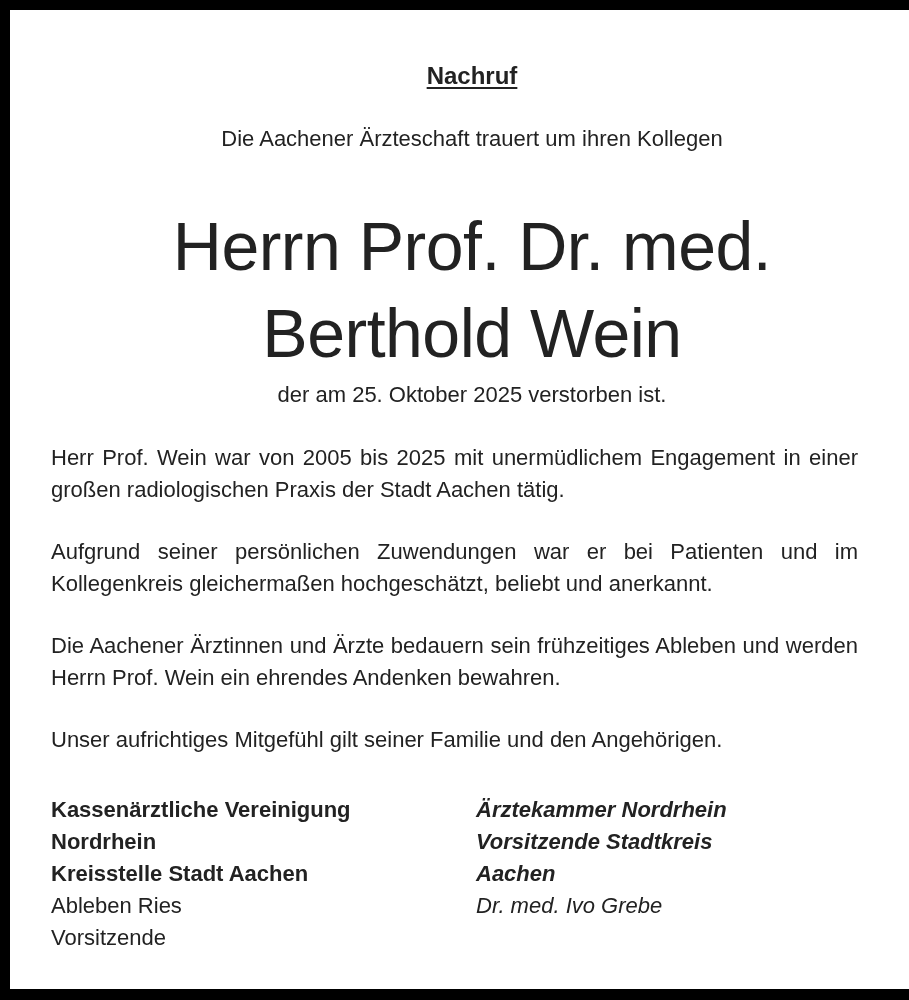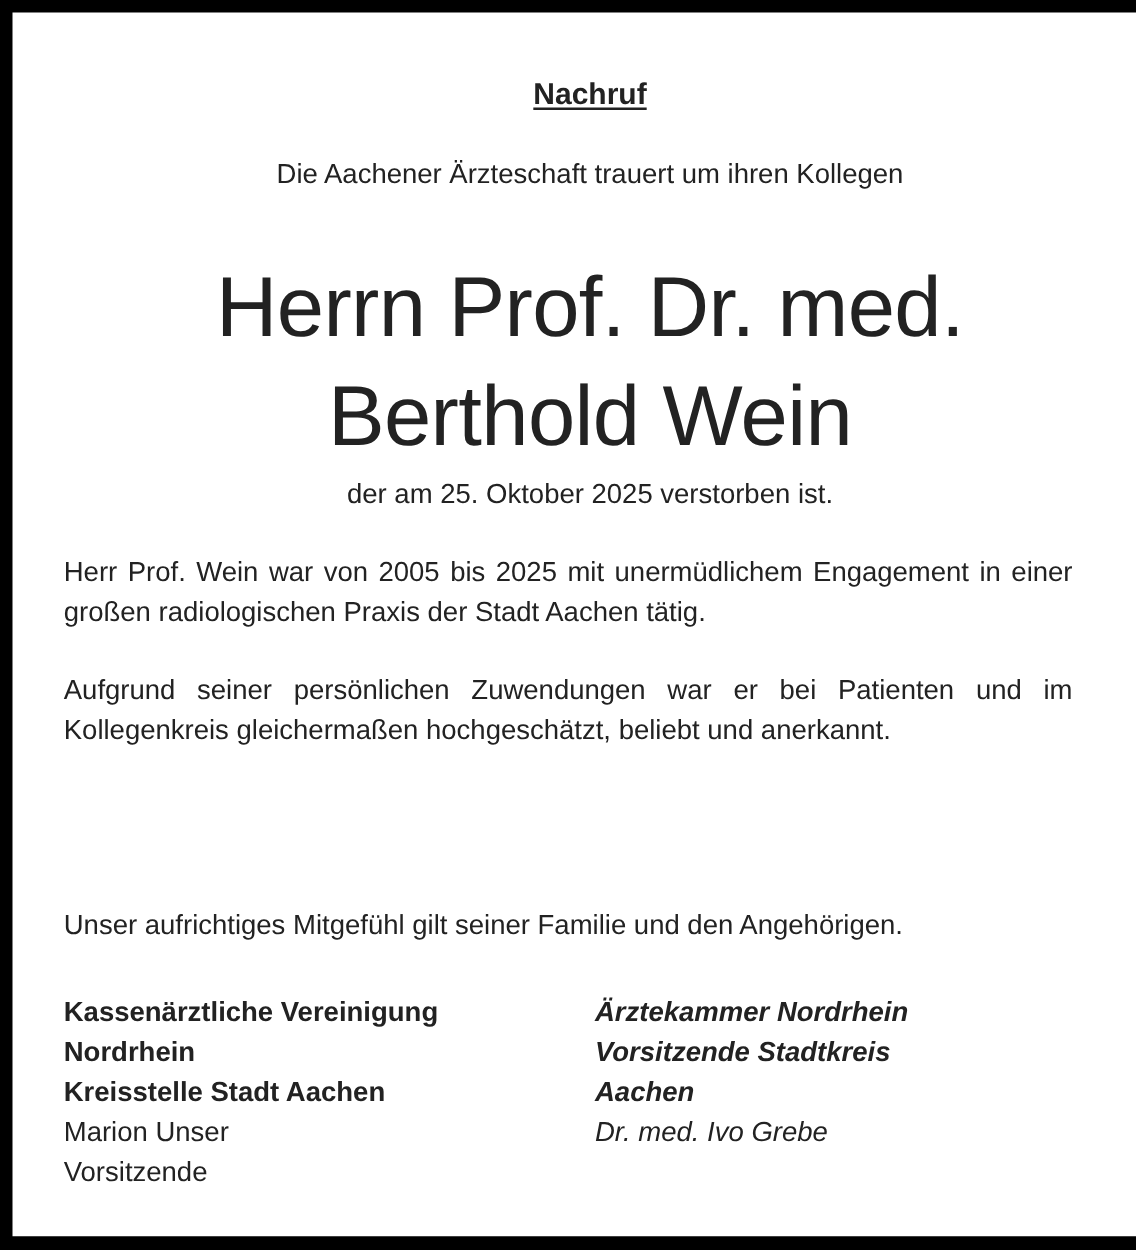--- a/index.html
+++ b/index.html
@@ -50,27 +50,28 @@
   <div class="abs center title">Nachruf</div>
   <div class="abs center intro">Die Aachener Ärzteschaft trauert um ihren Kollegen</div>
   <div class="abs center headline">
     <span class="line">Herrn Prof. Dr. med.</span>
     <span class="line">Berthold Wein</span>
   </div>
   <div class="abs center died">der am 25. Oktober 2025 verstorben ist.</div>
 
   <div class="abs body-text p1 last">Herr Prof. Wein war von 2005 bis 2025 mit unermüdlichem Engagement in einer großen radiologischen Praxis der Stadt Aachen tätig.</div>
   <div class="abs body-text p2 last">Aufgrund seiner persönlichen Zuwendungen war er bei Patienten und im Kollegenkreis gleichermaßen hochgeschätzt, beliebt und anerkannt.</div>
+  <div class="abs body-text p3 last">Die Aachener Ärztinnen und Ärzte bedauern sein frühzeitiges Ableben und werden Herrn Prof. Wein ein ehrendes Andenken bewahren.</div>
   <div class="abs body-text p4 last">Unser aufrichtiges Mitgefühl gilt seiner Familie und den Angehörigen.</div>
 
   <div class="abs sig sig-left">
     <span class="line b">Kassenärztliche Vereinigung</span>
     <span class="line b">Nordrhein</span>
     <span class="line b">Kreisstelle Stadt Aachen</span>
-    <span class="line">Marion Unser</span>
+    <span class="line">Ableben Ries</span>
     <span class="line">Vorsitzende</span>
   </div>
 
   <div class="abs sig sig-right">
     <span class="line b">Ärztekammer Nordrhein</span>
     <span class="line b">Vorsitzende Stadtkreis</span>
     <span class="line b">Aachen</span>
     <span class="line">Dr. med. Ivo Grebe</span>
   </div>
 </div>

